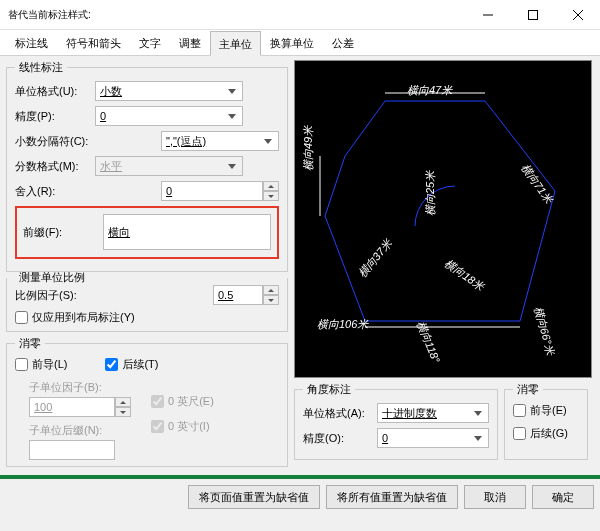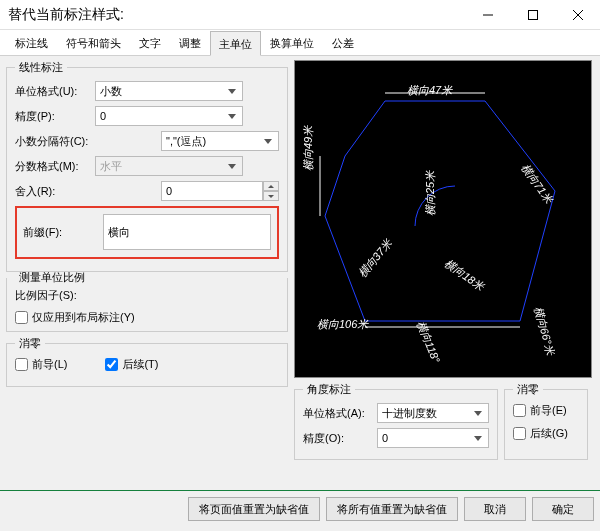--- a/index.html
+++ b/index.html
@@ -1,33 +1,33 @@
 <!DOCTYPE html>
 <html><head>
 <meta charset="utf-8">
 <style>
   * { box-sizing: border-box; font-family: "Microsoft YaHei", sans-serif; }
   html, body { margin: 0; padding: 0; }
   body { width: 600px; height: 531px; background: #f0f0f0; font-size: 11px; color: #000; }
   .titlebar { height: 30px; background: #fff; display: flex; align-items: center; border-bottom: 1px solid #e0e0e0; }
-  .titlebar .title { flex: 1; padding-left: 8px; font-size: 14px; }
+  .titlebar .title { flex: 1; padding-left: 8px; font-size: 10px; }
   .winbtn { width: 45px; height: 30px; display: flex; align-items: center; justify-content: center; }
   .winbtn svg { width: 10px; height: 10px; }
   .tabs { display: flex; background: #fff; border-bottom: 1px solid #d0d0d0; padding-left: 6px; height: 26px; }
   .tab { padding: 5px 8px 4px 8px; height: 25px; border: 1px solid transparent; border-bottom: none; cursor: default; }
   .tab.active { border: 1px solid #bbb; border-bottom: 1px solid #f0f0f0; background: #f0f0f0; position: relative; top: 1px; }
   .content { display: flex; padding: 4px 6px 0 6px; gap: 6px; }
   .leftcol { width: 282px; }
   .preview { width: 298px; height: 318px; background: #000; border: 1px solid #888; position: relative; font-style: italic; }
   fieldset { border: 1px solid #ccc; margin: 0 0 4px 0; padding: 6px 8px 6px 8px; }
   fieldset legend { padding: 0 4px; }
   .row { display: flex; align-items: center; margin-bottom: 5px; min-height: 20px; }
   .row label { width: 80px; }
   .row .control { flex: 1; }
-  .ddl, input[type=text] { height: 20px; border: 1px solid #bbb; background: #fff; font-size: 11px; padding: 0 22px 0 4px; position: relative; width: 100%; display: flex; align-items: center; }
+  .ddl, input[type=text] { height: 20px; border: 1px solid #bbb; background: #fff; font-size: 11px; padding: 0 22px 0 4px; position: relative; width: 100%; display: flex; align-items: center; text-decoration: underline; }
   .ddl::after { content: ""; position: absolute; right: 6px; top: 7px; width: 0; height: 0; border-left: 4px solid transparent; border-right: 4px solid transparent; border-top: 5px solid #555; }
   .ddl.wide { width: 148px; }
   .ddl.mid { width: 118px; }
   input[type=text] { padding: 17px 4px; }
   .redbox { border: 2px solid #e53a2a; padding: 6px 6px 2px 6px; margin: 2px 0 6px 0; }
   .spin { display: flex; width: 66px; }
   .spin input { flex: 1; border: 1px solid #bbb; height: 20px; padding: 0 4px; font-size: 11px; }
   .spin .arrows { width: 16px; display: flex; flex-direction: column; }
   .spin .arrows div { flex: 1; border: 1px solid #bbb; background: #eee; display: flex; align-items: center; justify-content: center; }
   .spin .arrows div::before { content: ""; width: 0; height: 0; border-left: 3px solid transparent; border-right: 3px solid transparent; }
@@ -37,21 +37,21 @@
   .checkbox input { width: 13px; height: 13px; margin:0; }
   .gray { color: #9a9a9a; }
   .subzero-row { display:flex; gap:38px; margin-bottom:8px;align-items:center; }
   .sublabel-block { margin-left:14px; }
   .sublabel-block .lbl { margin-bottom:2px; }
   .sublabel-block input { width: 86px; height: 20px; border:1px solid #bbb; background:#fff; padding:0 4px; }
   .rightstack .checkbox { margin-bottom:10px; }
   .bottom-right-sections { display:flex; gap:6px; margin:4px 6px 0 0;justify-content:space-between; }
   .angle-block { flex:1; }
   .xiaoling-block { width:84px; }
-  .footer { position:absolute; bottom:4px; left:0; right:0; padding:6px; display:flex; justify-content:flex-end; gap:6px; border-top:1px solid #15803d; background:#f0f0f0;align-items:center; }
+  .footer { position:absolute; bottom:16px; left:0; right:0; padding:6px; display:flex; justify-content:flex-end; gap:6px; border-top:4px solid #15803d; background:#f0f0f0;align-items:center; }
   .btn { height:24px; padding:0 10px; background:#e8e8e8; border:1px solid #adadad; display:flex; align-items:center; justify-content:center; cursor:default; }
   
   .pv-text { position:absolute; color:#fff; font-size:11px; white-space:nowrap; }
 </style>
 </head>
 <body>
 
 <div class="titlebar">
   <div class="title">替代当前标注样式:</div>
   <div class="winbtn">
@@ -137,37 +137,70 @@
               <input type="text" value="横向" style="">
             </div>
         </div>
       </div>
     </fieldset>
 
     <fieldset style="border-top:none;margin-top:-6px;padding-top:0">
       <legend>测量单位比例</legend>
       <div class="row">
         <label style="width:100px">比例因子(S):</label>
+        <div class="control" style="display:flex;justify-content:flex-end">
+          <div class="spin">
+            <input type="text" value="0.5" style="">
+            <div class="arrows">
+                <div class="up"></div>
+                <div class="dn"></div>
+              </div>
+          </div>
+        </div>
       </div>
       <div class="checkbox">
         <input type="checkbox" style="">
         <span>仅应用到布局标注(Y)</span>
       </div>
     </fieldset>
 
     <fieldset>
       <legend>消零</legend>
       <div class="subzero-row">
         <div class="checkbox">
           <input type="checkbox" style="">
           <span>前导(L)</span>
         </div>
         <div class="checkbox">
           <input type="checkbox" checked="" style="">
           <span>后续(T)</span>
+        </div>
+      </div>
+      <div style="display:flex;gap:20px">
+        <div class="sublabel-block">
+          <div class="lbl gray">子单位因子(B):</div>
+          <div class="spin" style="width:102px">
+            <input type="text" class="gray" value="100" style="">
+            <div class="arrows">
+                <div class="up"></div>
+                <div class="dn"></div>
+              </div>
+          </div>
+          <div class="lbl gray" style="margin-top:6px">子单位后缀(N):</div>
+          <input type="text" class="gray" style="width: 86px;" value="">
+        </div>
+        <div class="rightstack" style="padding-top:14px">
+          <div class="checkbox gray">
+            <input type="checkbox" checked="" disabled="" style="">
+            <span>0 英尺(E)</span>
+          </div>
+          <div class="checkbox gray">
+            <input type="checkbox" checked="" disabled="" style="">
+            <span>0 英寸(I)</span>
+          </div>
         </div>
       </div>
     </fieldset>
   </div>
 
   <div style="flex:1">
     <div class="preview">
       <svg width="296" height="316" style="position:absolute;top:0;left:0">
         <polygon points="90,40 190,40 260,130 225,260 70,260 30,155 50,95" fill="none" stroke="#2040ff" stroke-width="1"></polygon>
         <path d="M120,165 A40,40 0 0 1 160,125" fill="none" stroke="#2040ff"></path>

